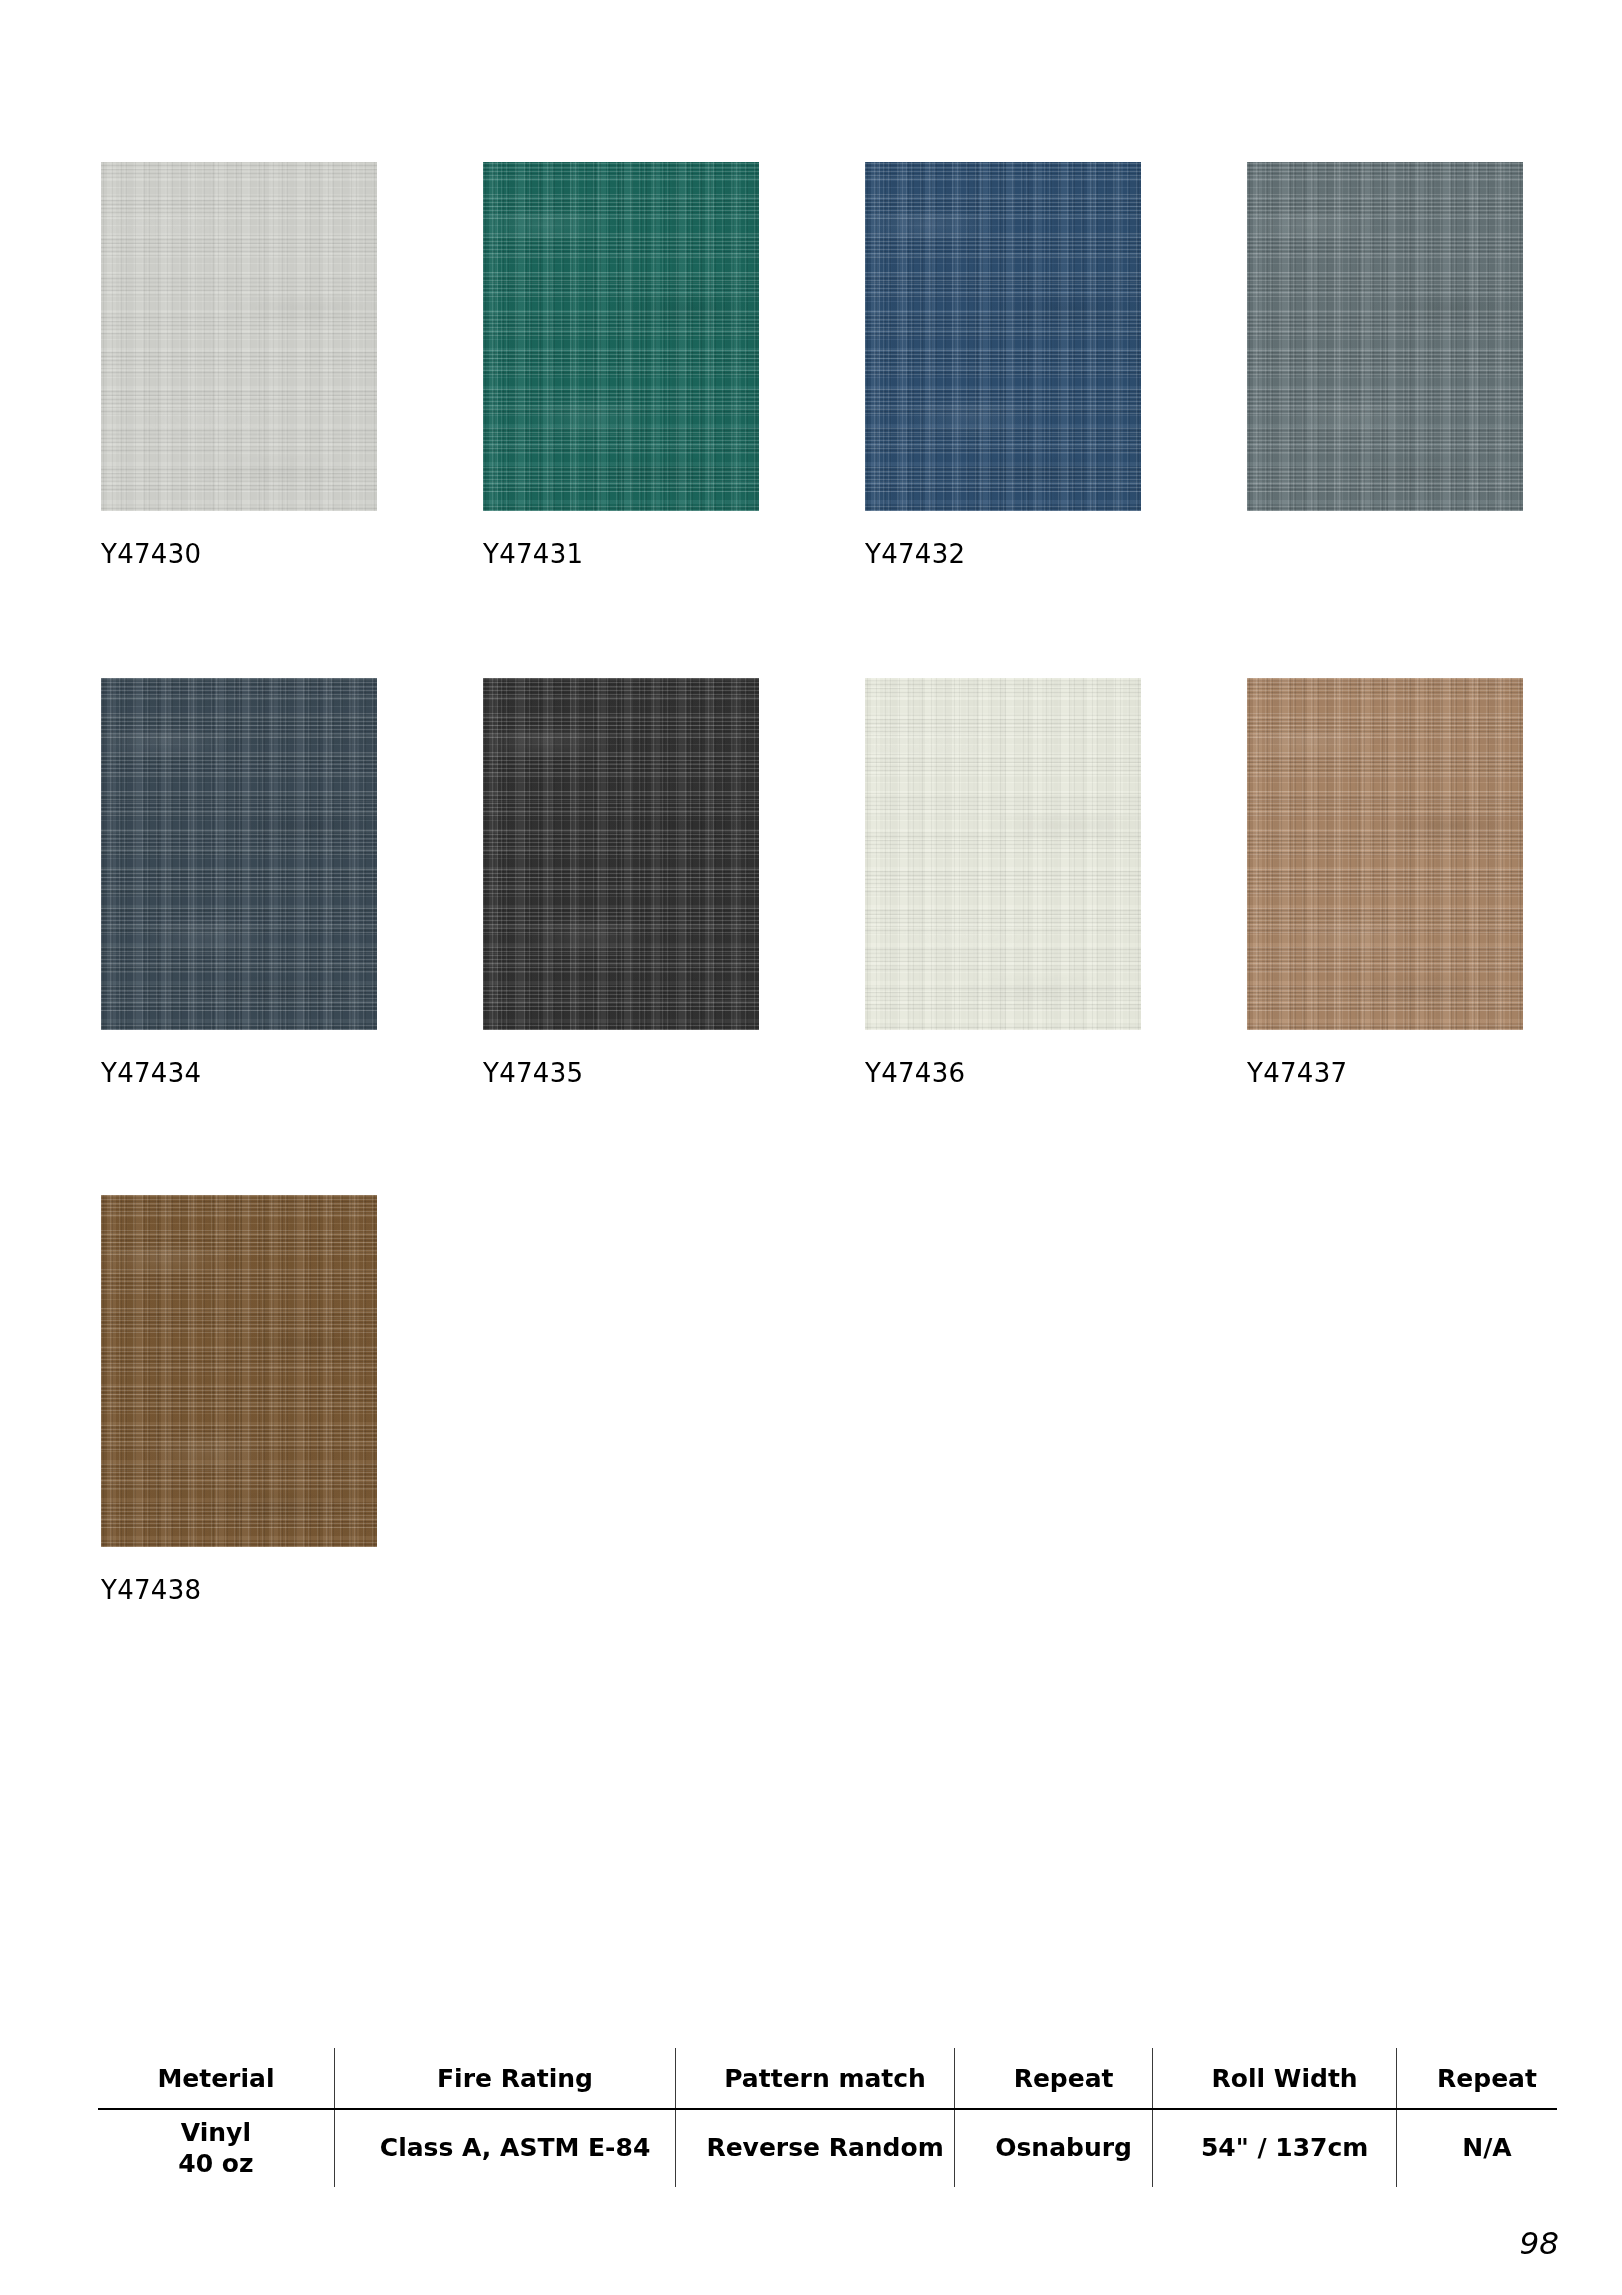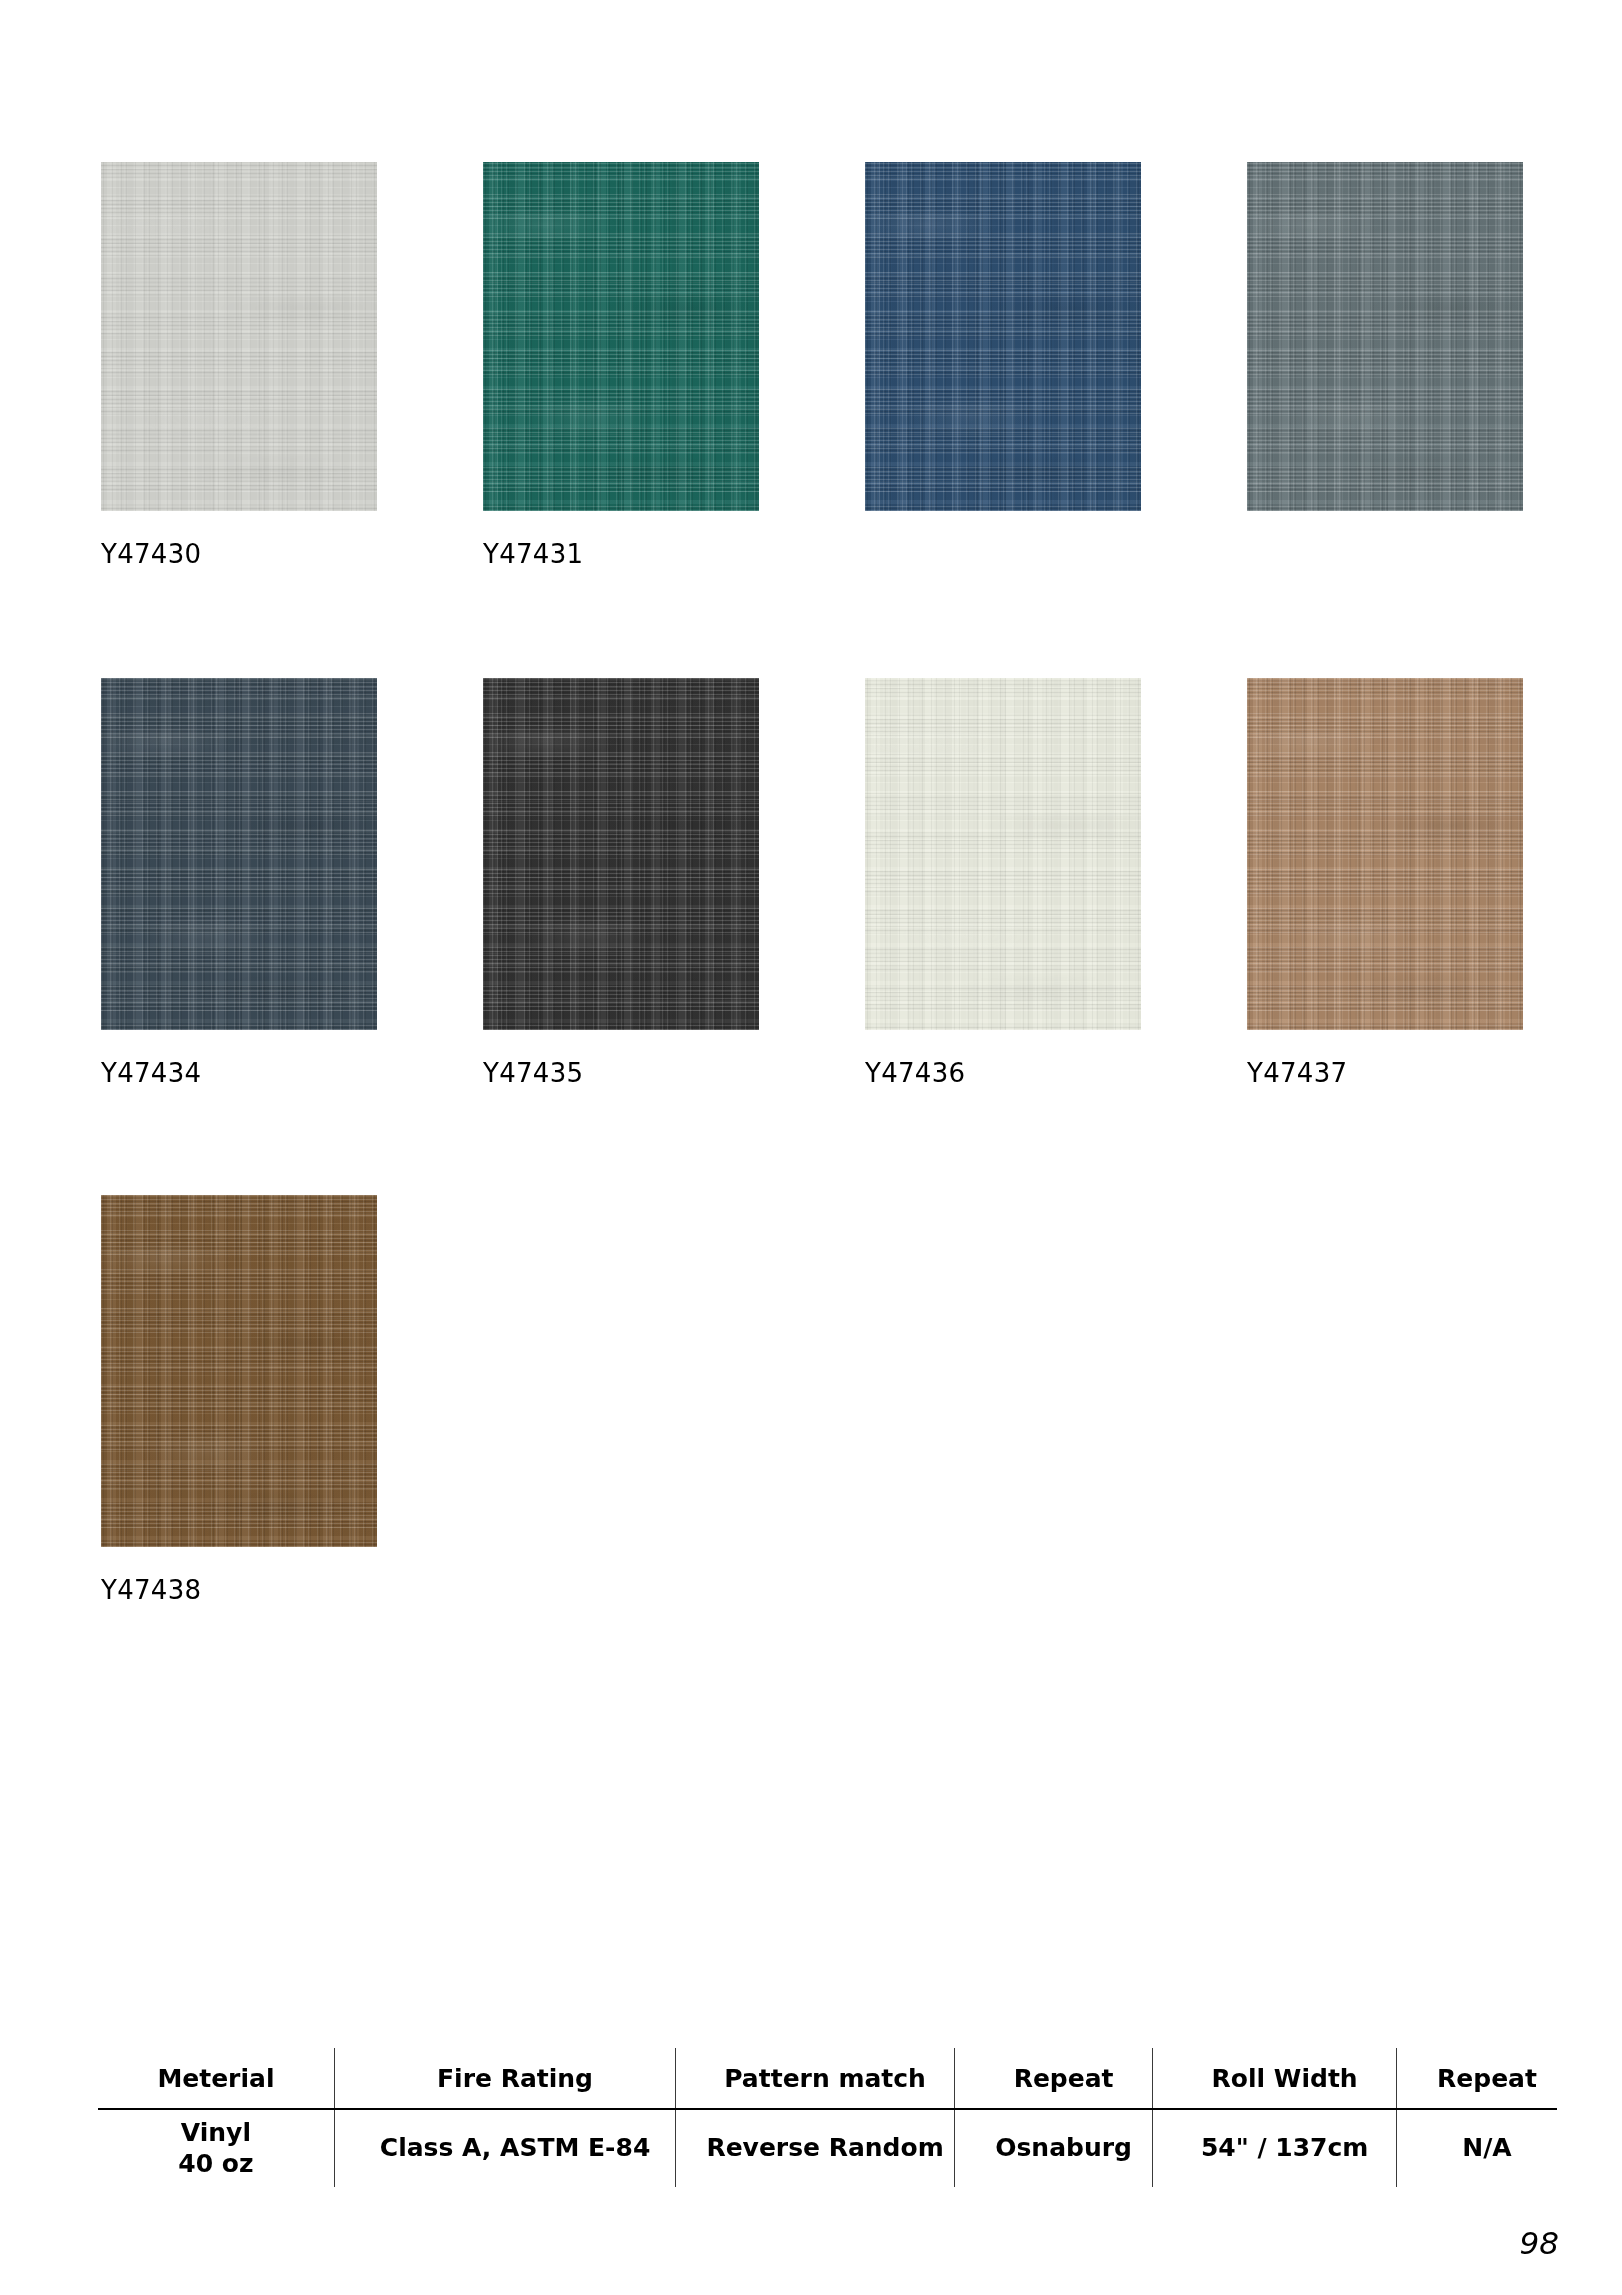--- a/index.html
+++ b/index.html
@@ -162,20 +162,21 @@
     <div class="swatch-cell">
       <div class="swatch-chip light" style="height:349px;background-color:#d5d6d1;"></div>
       <div class="swatch-label">Y47430</div>
     </div>
     <div class="swatch-cell">
       <div class="swatch-chip" style="height:349px;background-color:#1c6b60;"></div>
       <div class="swatch-label">Y47431</div>
     </div>
     <div class="swatch-cell">
       <div class="swatch-chip" style="height:349px;background-color:#2f5174;"></div>
+      <div class="swatch-label">Y47432</div>
     </div>
     <div class="swatch-cell">
       <div class="swatch-chip" style="height:349px;background-color:#6a797d;"></div>
     </div>
   </div>
 
   <div class="swatch-row" style="margin-bottom:109px;">
     <div class="swatch-cell">
       <div class="swatch-chip" style="height:352px;background-color:#3d4d59;"></div>
       <div class="swatch-label">Y47434</div>

